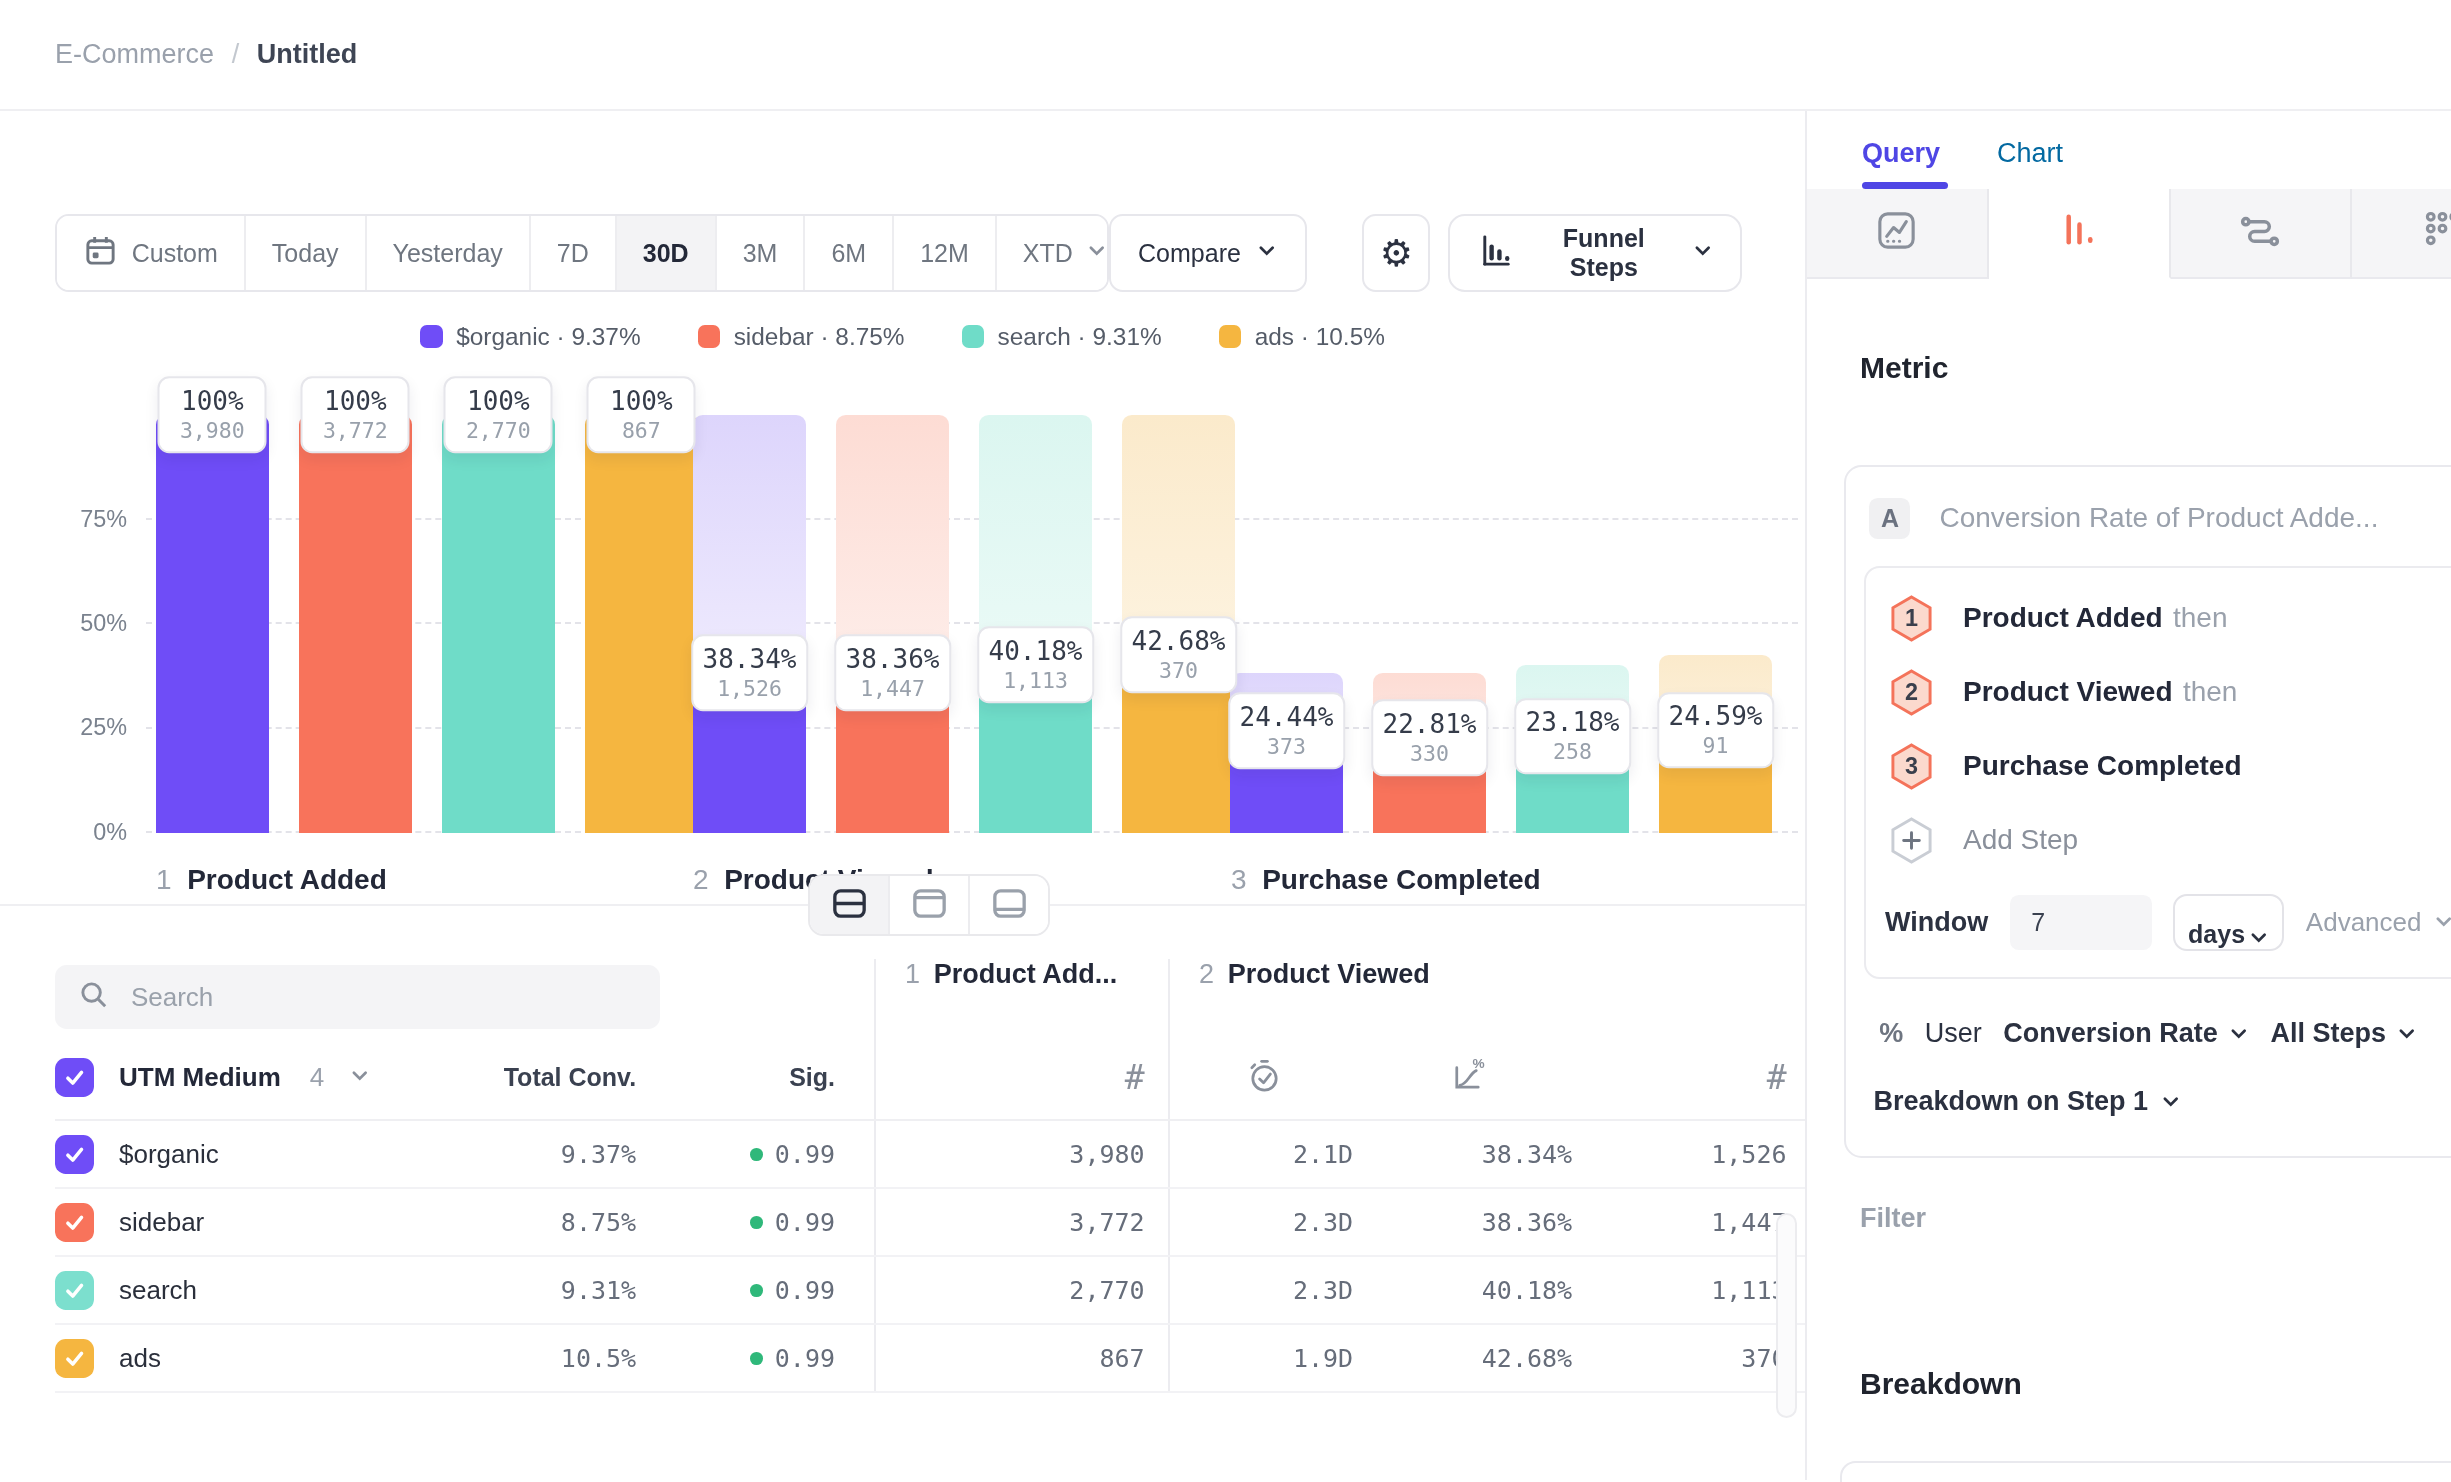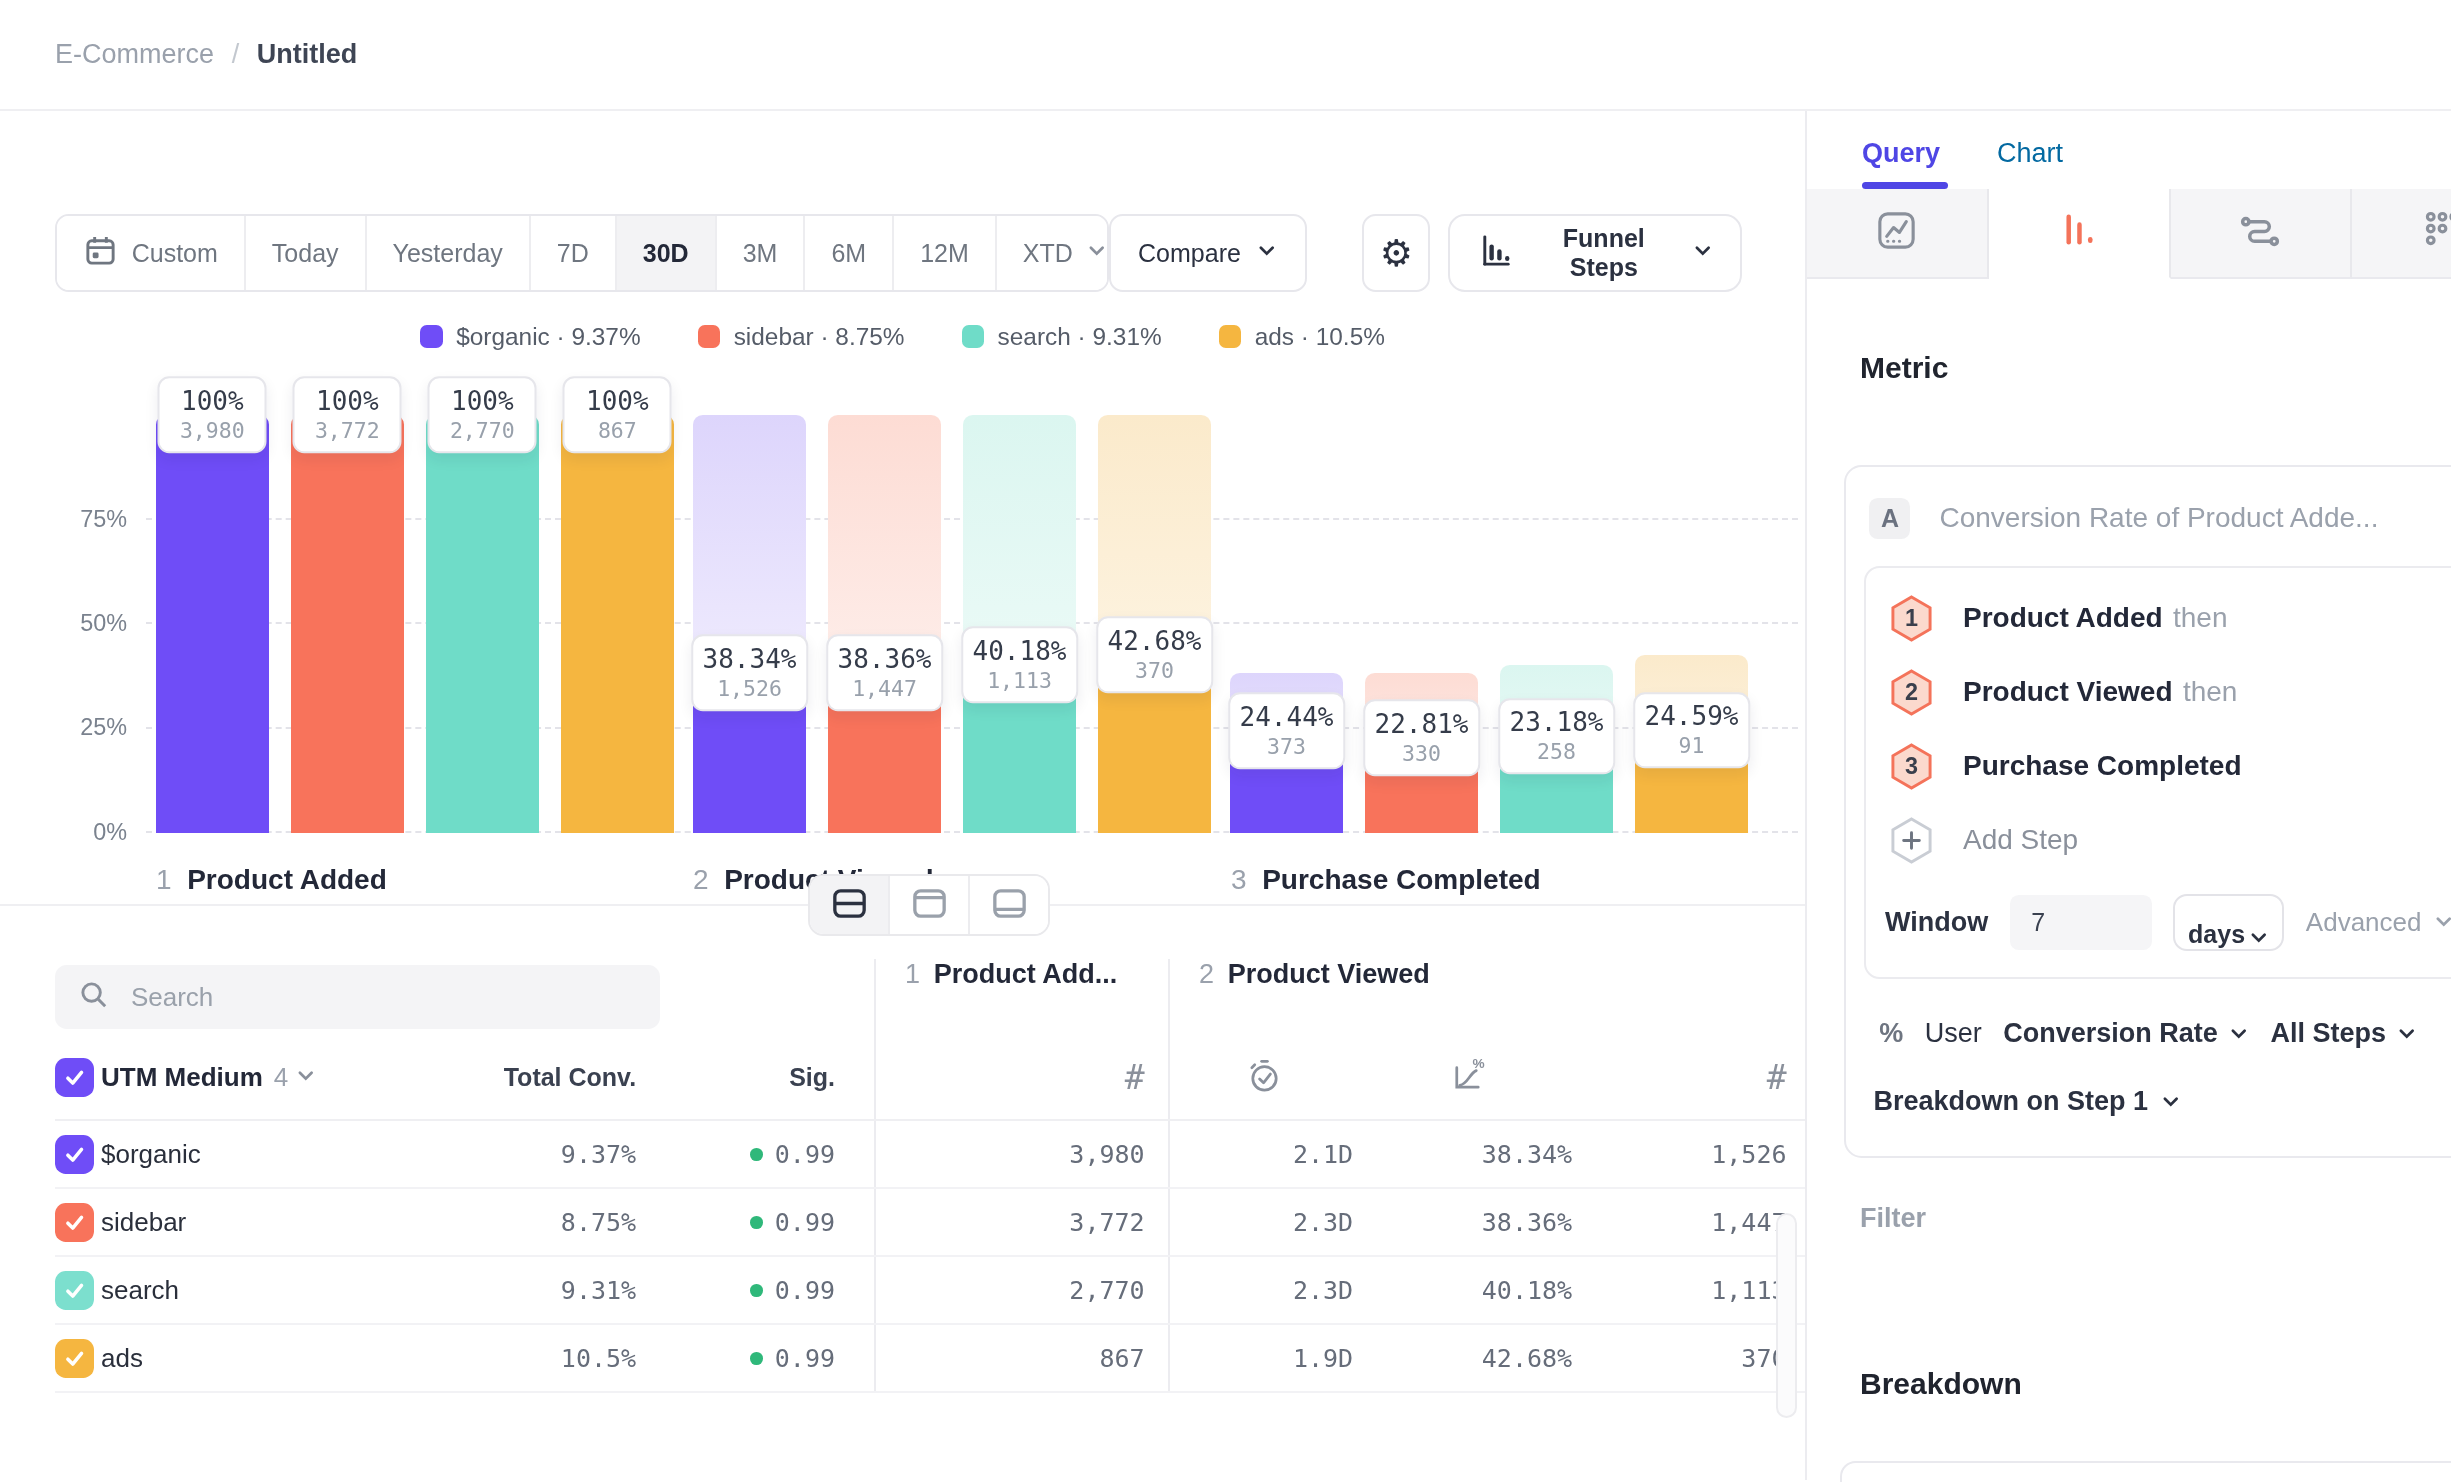--- a/index.html
+++ b/index.html
@@ -37,21 +37,21 @@
   
   .legend { margin-top:29px; display:flex; justify-content:center; gap:57px; align-items:center; height:31px; }
   .lg-item { display:flex; align-items:center; gap:13.7px; font-size:24.4px; color:#555C68; font-weight:500; }
   .swatch { width:22.4px; height:22.4px; border-radius:6.8px; }
 
   
   .chart { position:relative; height:444px; margin-top:37px; }
   .ytick { position:absolute; left:55px; width:72px; text-align:right; font-size:23.4px; color:#7A828E; }
   .plot { position:absolute; left:146px; right:6.8px; top:26px; bottom:0; }
   .grid { position:absolute; left:0; right:0; border-top:2px dashed #E3E3E9; }
-  .step-group { position:absolute; bottom:0; top:0; display:flex; gap:22px;justify-content:center; }
+  .step-group { position:absolute; bottom:0; top:0; display:flex; gap:30px;justify-content:center; }
   .bar-col { position:relative; width:113px; height:100%; }
   .bar-ghost { position:absolute; bottom:0; left:0; width:100%; height:var(--g); border-radius:9.8px 9.8px 0 0; }
   .bar-fill { position:absolute; bottom:0; left:0; width:100%; height:var(--h); border-radius:9.8px 9.8px 0 0; cursor:pointer; }
   .s0 .bar-fill { background:#6F4DF7; } .s0 .bar-ghost { background:linear-gradient(180deg,#DDD5FC 0%,#F7F5FE 92%); }
   .s1 .bar-fill { background:#F8735B; } .s1 .bar-ghost { background:linear-gradient(180deg,#FDDCD4 0%,#FEF6F4 92%); }
   .s2 .bar-fill { background:#6FDCC8; } .s2 .bar-ghost { background:linear-gradient(180deg,#DBF6F0 0%,#F3FCFA 92%); }
   .s3 .bar-fill { background:#F5B640; } .s3 .bar-ghost { background:linear-gradient(180deg,#FBEACB 0%,#FEF8EC 92%); }
   .bar-tag { position:absolute; left:50%; bottom:var(--h); transform:translate(-50%,50%); background:#fff; border:2px solid #E6E6EB; border-radius:11.7px; box-shadow:0 5.9px 13.7px rgba(30,35,60,.07); padding:7.8px 9.8px; text-align:center; z-index:3; min-width:109px; white-space:nowrap; }
   .tag-pct { font-family:"DejaVu Sans Mono", monospace; font-size:26px; color:#353C4A; }
   .tag-count { font-family:"DejaVu Sans Mono", monospace; font-size:21.5px; color:#98A0AB; margin-top:2px; }
@@ -74,21 +74,21 @@
   .thead { height:86px; border-bottom:2px solid #EFEFF2; }
   .drow { height:68px; border-bottom:2px solid #F2F2F5; }
   .cell-r { text-align:right; justify-self:stretch; }
   .bl { border-left:2px solid #ECECF0; height:100%; display:flex; align-items:center; }
   .search-box { grid-column:1/4; width:605px; height:64px; background:#F4F4F6; border-radius:11.7px; display:flex; align-items:center; gap:19.5px; padding:0 23.4px; }
   .search-box input { border:none; background:transparent; outline:none; font-size:26px; color:#3A4150; font-family:inherit; width:468px; }
   .search-box input::placeholder { color:#9AA1AB; }
   .step-title { display:flex; gap:13.7px; align-items:baseline; font-size:27px; white-space:nowrap; overflow:visible; padding-left:29px; }
   .st-num { color:#9AA1AC; font-weight:500; }
   .st-name { color:#232838; font-weight:700; }
-  .hgroup { display:flex; align-items:center; gap:7px; }
+  .hgroup { display:flex; align-items:center; gap:25px; }
   .checkbox { width:39px; height:39px; border-radius:10.7px; display:flex; align-items:center; justify-content:center; cursor:pointer; flex:0 0 auto; }
   .cb-purple { background:#6F4DF7; } .cb-coral { background:#F8735B; } .cb-teal { background:#7CDFCE; } .cb-amber { background:#F5B640; }
   .hname { font-size:26px; font-weight:700; color:#232838; }
   .hcount { font-size:26px; color:#9AA1AC; margin-left:3.9px; }
   .hcol { font-size:25px; font-weight:600; color:#3A4150; }
   .icon-col { color:#8A909B; justify-content:flex-end; display:flex; }
   .hash { font-family:"DejaVu Sans Mono", monospace; font-size:33px; color:#8A909B; }
   .rname { font-size:26px; font-weight:500; color:#2A2F3B; }
   .num { font-family:"DejaVu Sans Mono", monospace; font-size:25px; color:#666D7A; }
   .sig-cell { display:inline-flex; align-items:center; gap:11.7px; }

